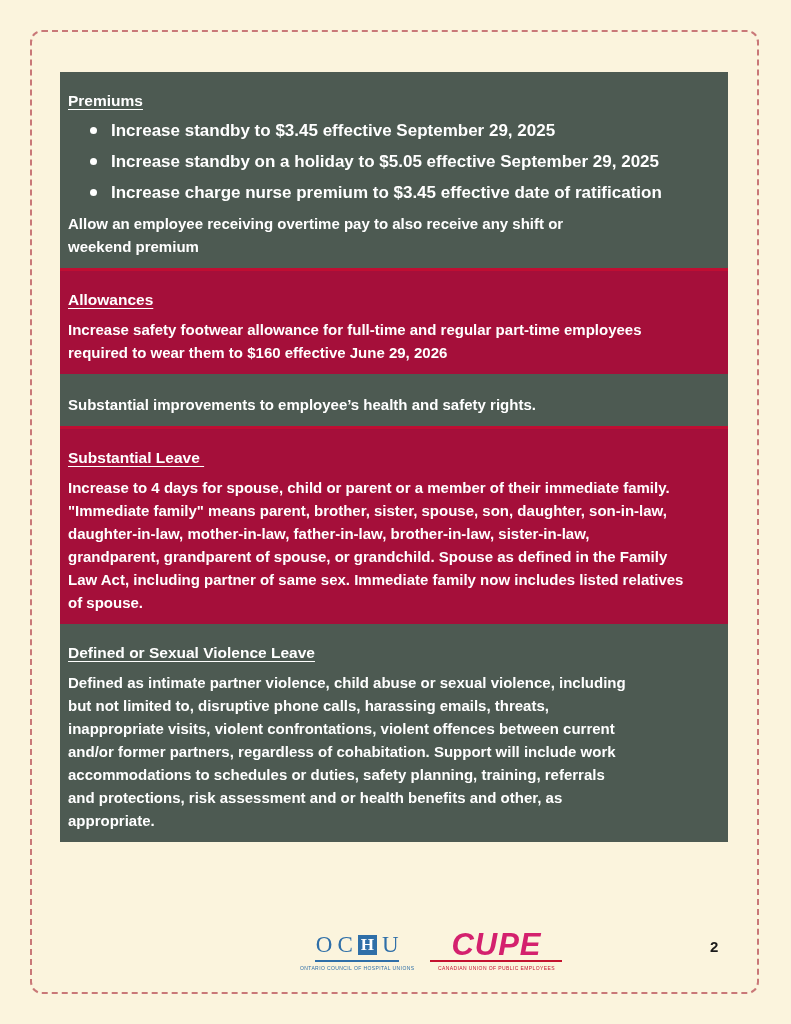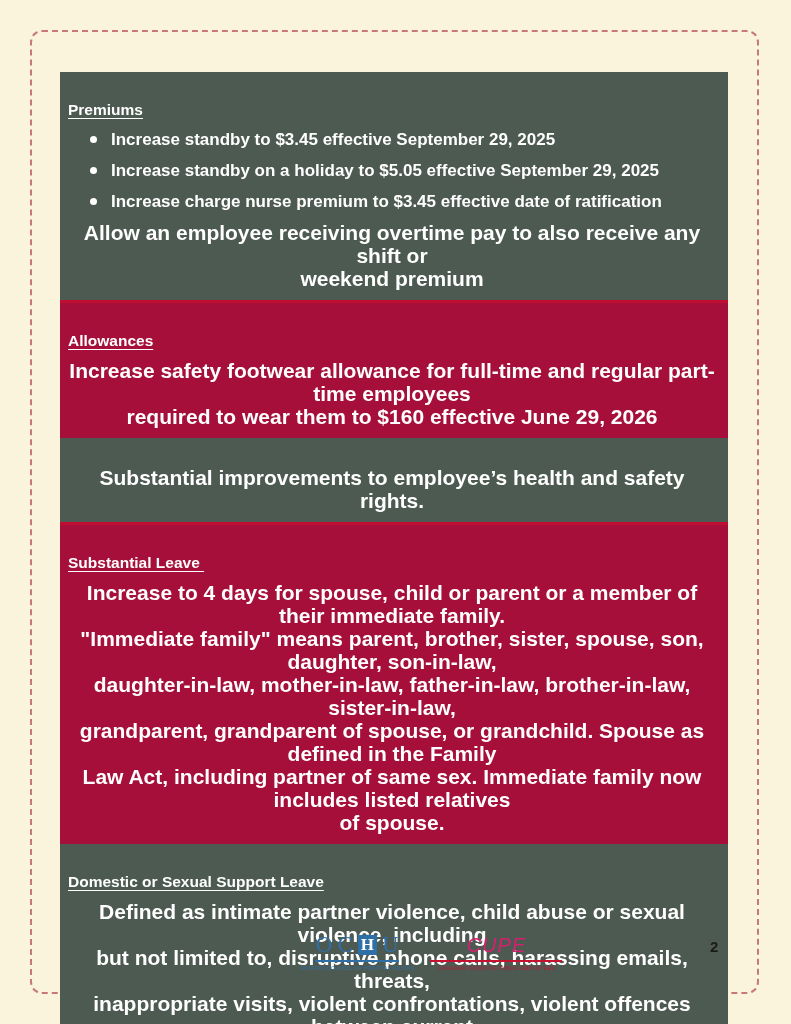--- a/index.html
+++ b/index.html
@@ -17,40 +17,39 @@
     left: 30px; top: 30px; right: 32px; bottom: 30px;
     border: 2px dashed var(--border-rose, #c97878);
     border-radius: 12px;
     pointer-events: none;
   }
   .content {
     position: absolute;
     left: 60px; top: 72px;
     width: 668px;
   }
-  .section { padding: 28px 12px 10px 8px; }
+  .section { padding: 19px 12px 10px 8px; }
   .section.green { background: var(--green, #4d5a52); }
   .section.crimson { background: var(--crimson, #a50f3a); border-top: 3px solid var(--crimson-edge, #c00e33); }
   .section h2 {
     color: #fff;
     font-size: 15.5px;
     font-weight: bold;
     line-height: 20px;
     text-decoration: underline;
     text-underline-offset: 3px;
     margin-bottom: 8px;
     white-space: pre;
   }
   .section p {
     color: #fff;
-    font-size: 21px;
+    font-size: 15px;
     font-weight: bold;
     line-height: 23px;
     white-space: pre-wrap;
-    text-align: center;
   }
   .bullets { margin: 8px 0 8px 0; }
   .bullet {
     display: flex;
     align-items: flex-start;
     padding-left: 22px;
     margin-bottom: 8px;
     color: #fff;
     font-size: 17px;
     font-weight: bold;
@@ -101,22 +100,22 @@
     color: var(--ochu-blue, #2f6fa8);
     margin-top: 3px;
     white-space: nowrap;
   }
   .cupe {
     display: flex;
     flex-direction: column;
     align-items: center;
   }
   .cupe-name {
-    font-size: 20px;
-    font-weight: normal;
+    font-size: 31px;
+    font-weight: bold;
     font-style: italic;
     letter-spacing: 1px;
     color: var(--cupe-pink, #d4216e);
     line-height: 26px;
   }
   .cupe-rule { width: 132px; height: 2px; background: var(--cupe-red, #c41230); margin-top: 2px; }
   .cupe-tagline {
     font-size: 5px;
     letter-spacing: 0.4px;
     color: var(--cupe-red, #c41230);
@@ -173,21 +172,21 @@
       <h2>Substantial Leave </h2>
       <p>Increase to 4 days for spouse, child or parent or a member of their immediate family.
 "Immediate family" means parent, brother, sister, spouse, son, daughter, son-in-law,
 daughter-in-law, mother-in-law, father-in-law, brother-in-law, sister-in-law,
 grandparent, grandparent of spouse, or grandchild. Spouse as defined in the Family
 Law Act, including partner of same sex. Immediate family now includes listed relatives
 of spouse.</p>
     </div>
 
     <div class="section green">
-      <h2>Domestic or Sexual Support Leave</h2>
+      <h2>Defined or Sexual Violence Leave</h2>
       <p>Defined as intimate partner violence, child abuse or sexual violence, including
 but not limited to, disruptive phone calls, harassing emails, threats,
 inappropriate visits, violent confrontations, violent offences between current
 and/or former partners, regardless of cohabitation. Support will include work
 accommodations to schedules or duties, safety planning, training, referrals
 and protections, risk assessment and or health benefits and other, as
 appropriate.</p>
     </div>
 
   </div>

